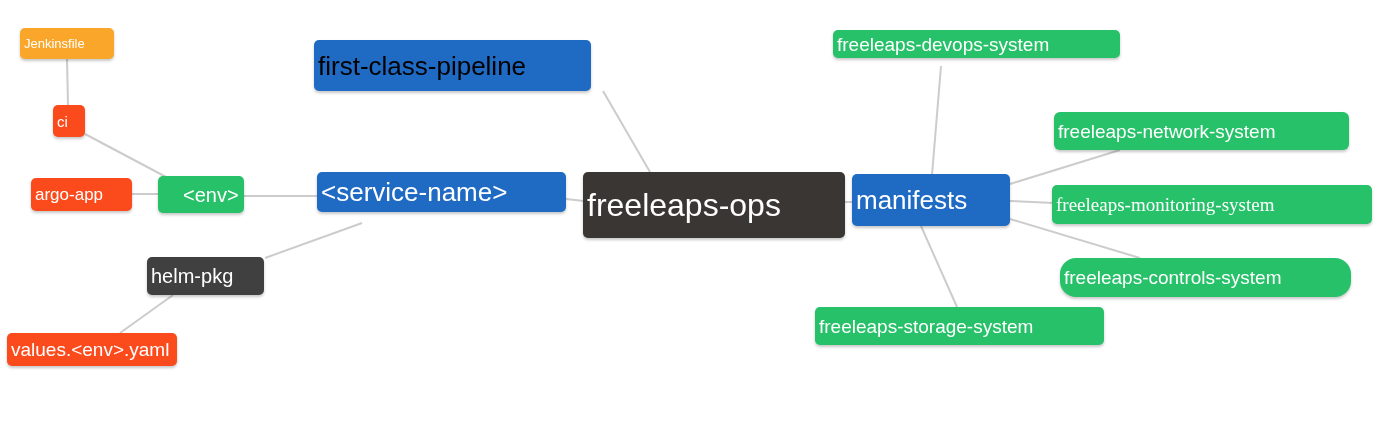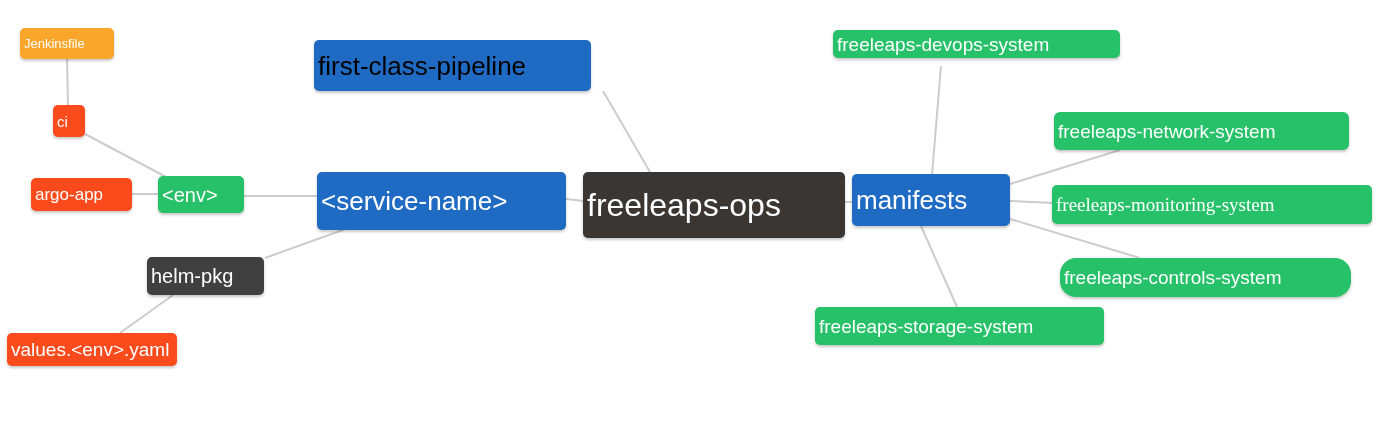--- a/index.html
+++ b/index.html
@@ -60,33 +60,33 @@
     </svg>
 <div class="node" style="left: 20px; top: 28px; width: 94px; height: 31px; font-size: 13px; background: rgb(249, 166, 43); color: rgb(255, 255, 255);">
     <span class="node-label">Jenkinsfile</span>
   </div>
     <div class="node" style="left: 53px; top: 105px; width: 32px; height: 32px; font-size: 15px; background: rgb(251, 74, 27); color: rgb(255, 255, 255);">
     <span class="node-label">ci</span>
   </div>
     <div class="node" style="left: 31px; top: 178px; width: 101px; height: 33px; font-size: 17px; background: rgb(251, 74, 27); color: rgb(255, 255, 255);">
     <span class="node-label">argo-app</span>
   </div>
-    <div class="node" style="left: 158px; top: 176px; width: 86px; height: 37px; font-size: 20px; background: rgb(38, 193, 104); color: rgb(255, 255, 255);">
+    <div class="node" style="left: 158px; top: 176px; width: 86px; height: 37px; font-size: 20px; background: rgb(38, 193, 104); color: rgb(255, 255, 255); padding-left: 21px;">
     <span class="node-label">&lt;env&gt;</span>
   </div>
     <div class="node" style="left: 147px; top: 257px; width: 117px; height: 38px; font-size: 20px; background: #404040; color: rgb(255, 255, 255);">
     <span class="node-label">helm-pkg</span>
   </div>
     <div class="node" style="left: 7px; top: 333px; width: 170px; height: 33px; font-size: 19px; background: rgb(251, 74, 27); color: rgb(255, 255, 255);">
     <span class="node-label">values.&lt;env&gt;.yaml</span>
   </div>
     <div class="node" style="left: 314px; top: 40px; width: 277px; height: 51px; font-size: 26px; background: rgb(31, 106, 195); color: #000000;">
     <span class="node-label">first-class-pipeline</span>
   </div>
-    <div class="node" style="left: 317px; top: 172px; width: 249px; height: 58px; font-size: 26px; background: rgb(31, 106, 195); color: rgb(255, 255, 255);">
+    <div class="node" style="left: 317px; top: 172px; width: 249px; height: 40px; font-size: 26px; background: rgb(31, 106, 195); color: rgb(255, 255, 255);">
     <span class="node-label">&lt;service-name&gt;</span>
   </div>
     <div class="node" style="left: 583px; top: 172px; width: 262px; height: 66px; font-size: 32px; background: rgb(58, 54, 51); color: rgb(255, 255, 255);">
     <span class="node-label">freeleaps-ops</span>
   </div>
     <div class="node" style="left: 852px; top: 174px; width: 158px; height: 52px; font-size: 26px; background: rgb(31, 106, 195); color: rgb(255, 255, 255);">
     <span class="node-label">manifests</span>
   </div>
     <div class="node" style="left: 797px; top: 30px; width: 287px; height: 28px; font-size: 19px; background: rgb(38, 193, 104); color: rgb(255, 255, 255); margin-left: 36px;">
     <span class="node-label">freeleaps-devops-system</span>

